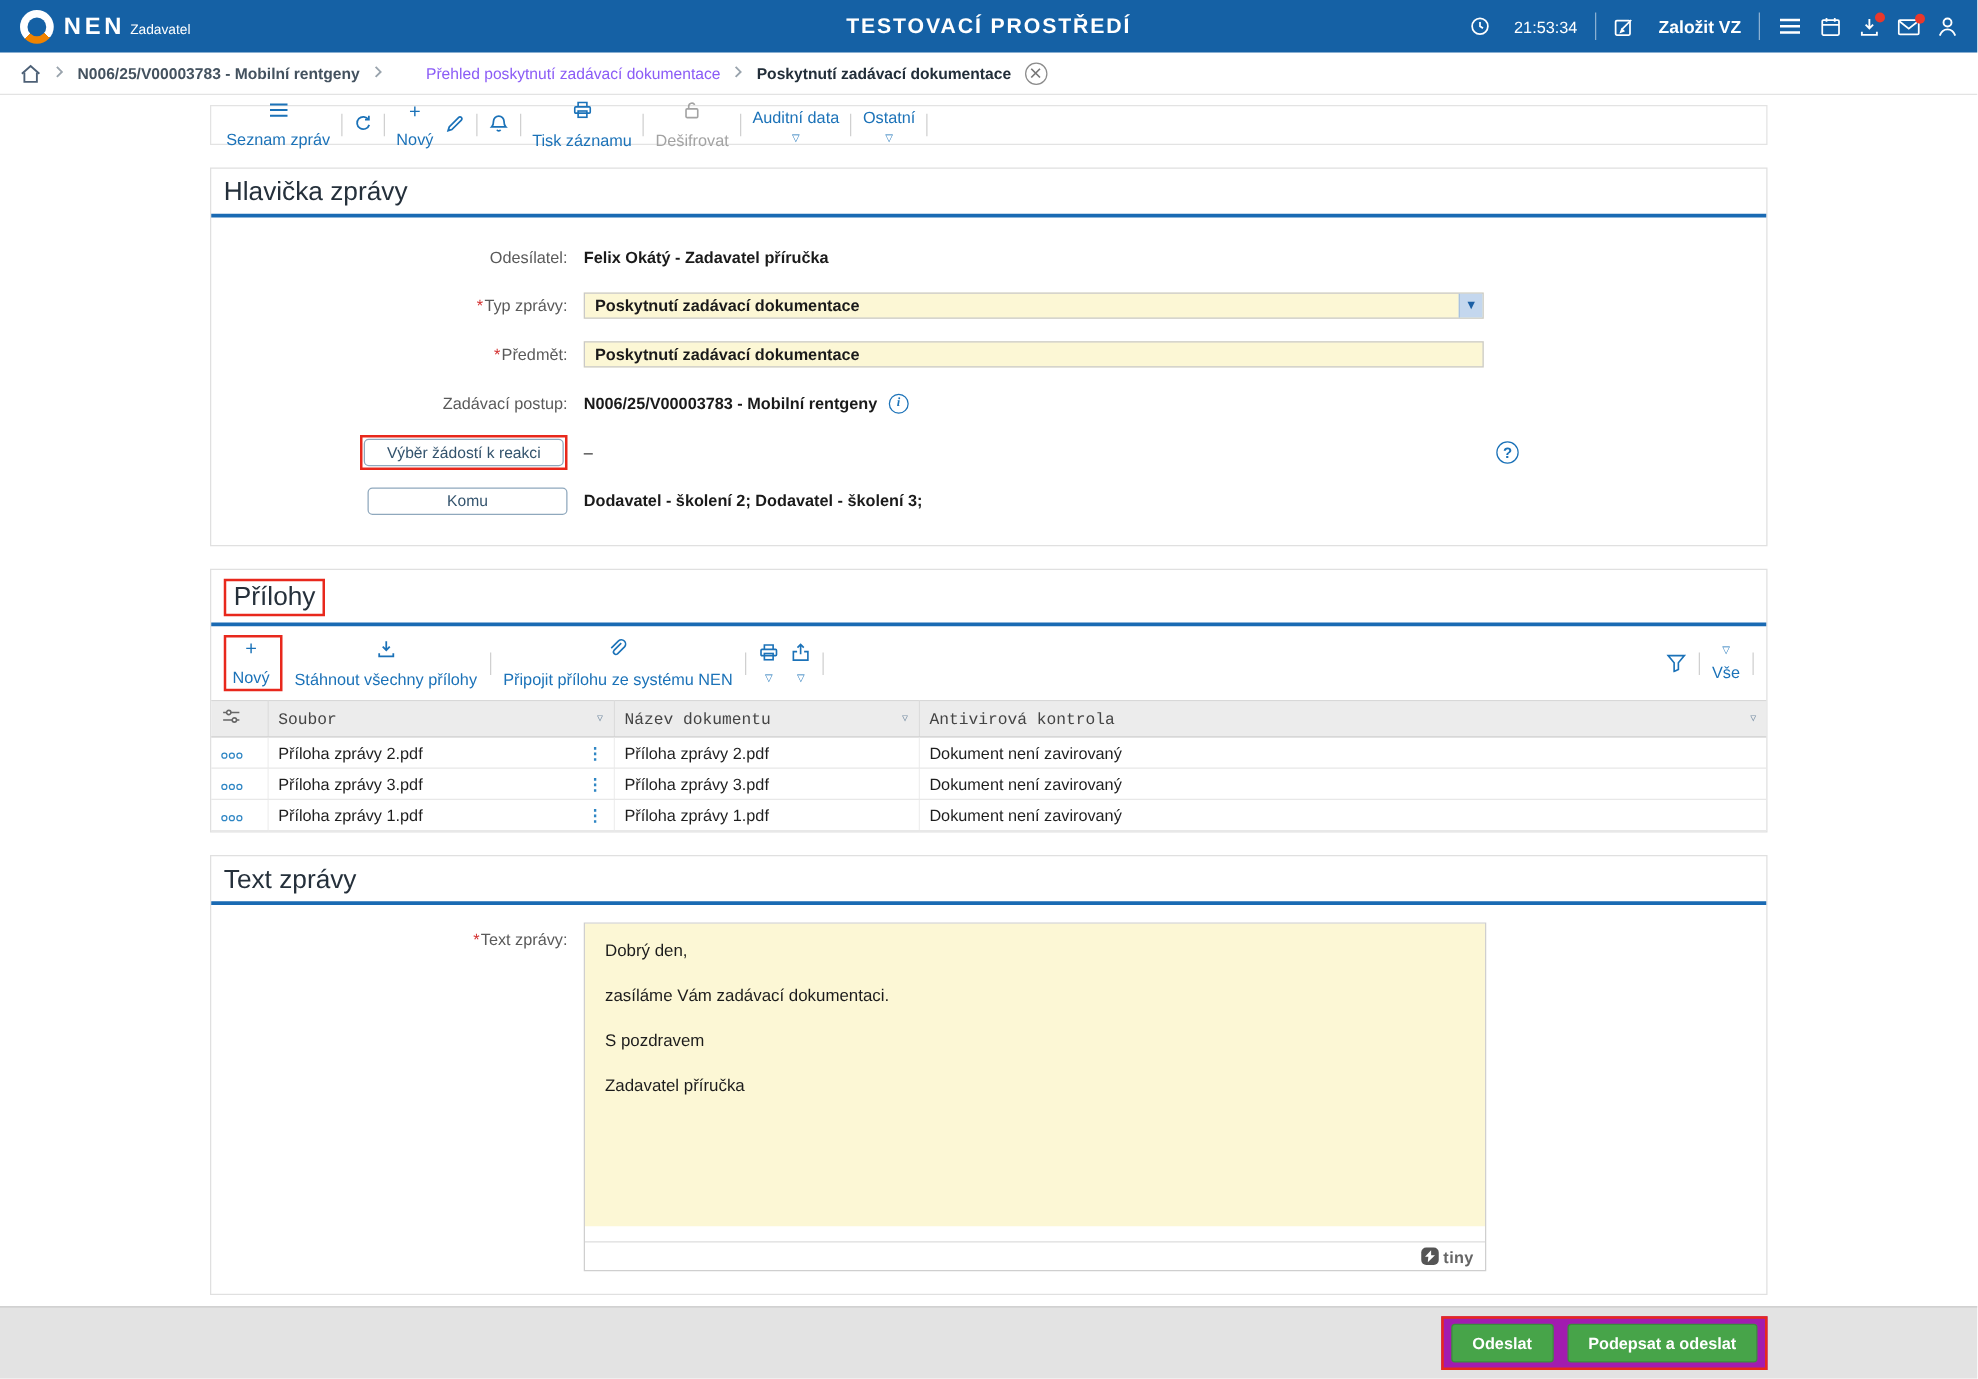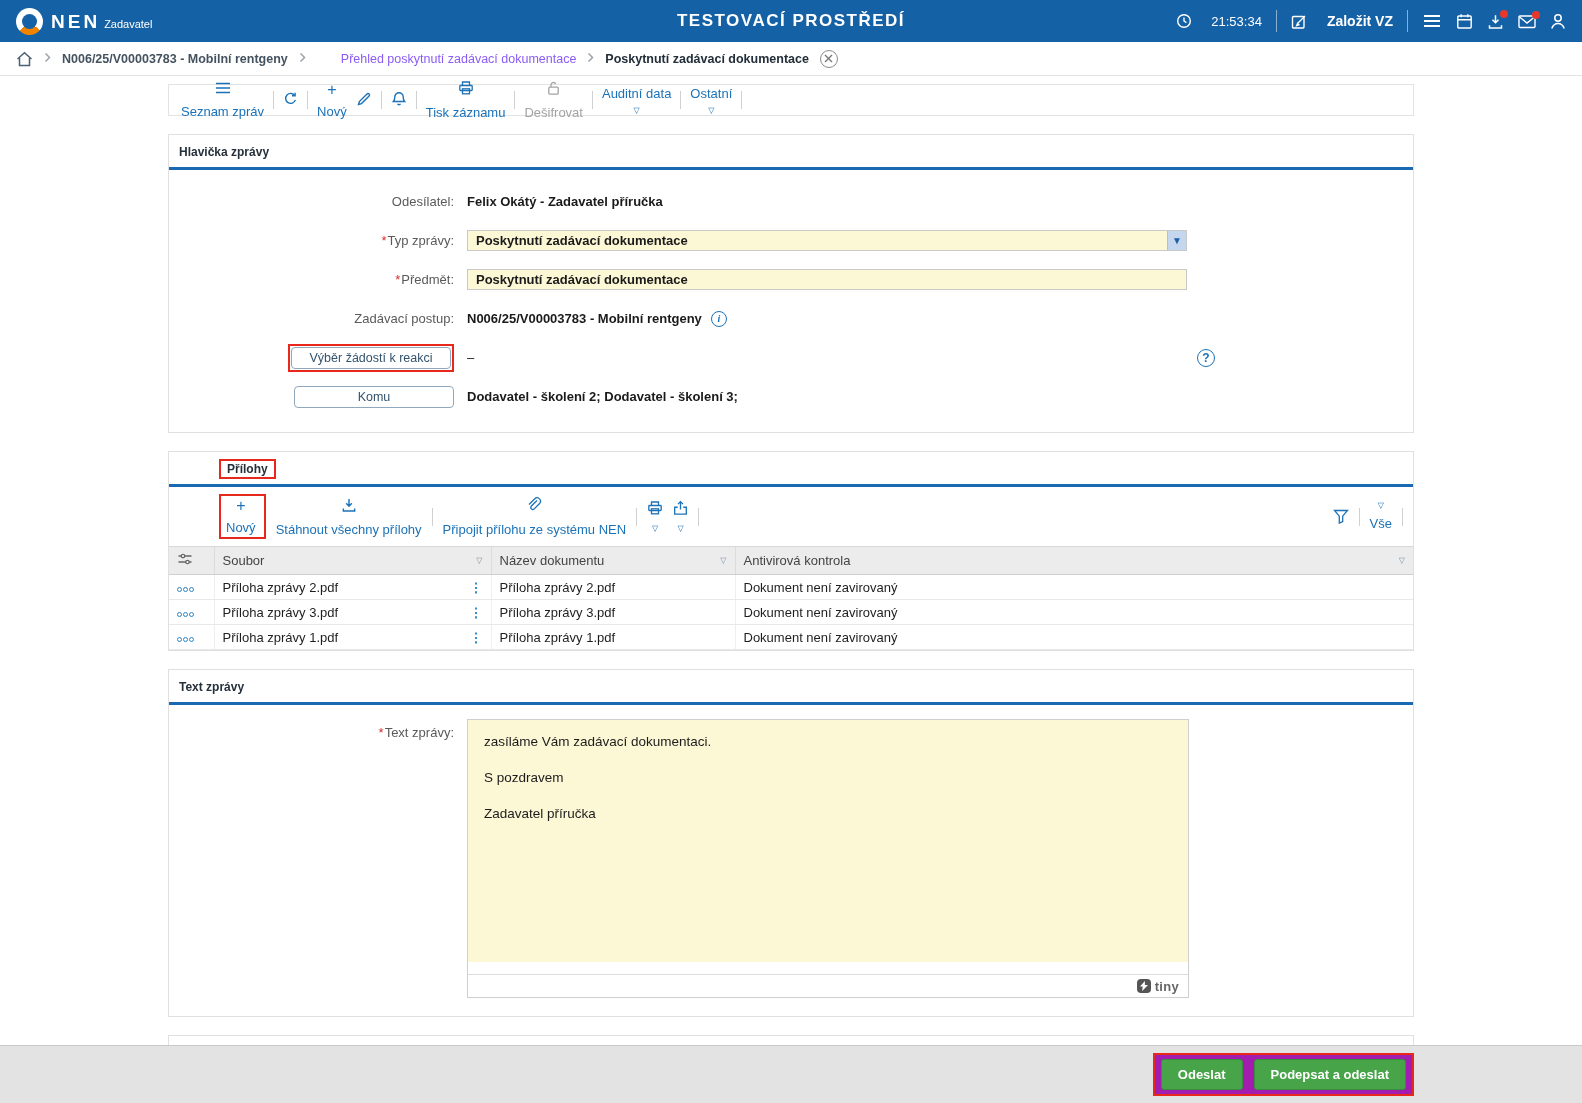--- a/index.html
+++ b/index.html
@@ -58,24 +58,24 @@
     color: #1b72b8; font-size: 13px;
   }
   .tb-item { display: flex; align-items: center; gap: 6px; color: #1b72b8; background: none; border: none; font-size: 13px; cursor: pointer; }
   .tb-item.disabled { color: #a3a3a3; cursor: default; }
   .tb-sep { width: 1px; height: 18px; background: #d0d0d0; }
   .tri { font-size: 8px; line-height: 1; }
 
   
   .section { border: 1px solid #e0e0e0; margin-top: 18px; background: #fff; }
   .section-head { display: flex; align-items: center; justify-content: space-between; padding: 7px 12px 5px 10px; min-height: 32px; }
-  .section-title { font-size: 12px; font-weight: 700; color: #25303b; }
+  .section-title { font-size: 21px; font-weight: 400; color: #25303b; }
   .section-rule { height: 3px; background: #1a6ab3; }
 
-  .red-box { border: 2px solid #e8281c; margin-left: 40px; }
+  .red-box { border: 2px solid #e8281c; }
   .title-red { display: inline-block; padding: 1px 6px; }
 
   
   .section-body.form { padding: 12px 0 16px; }
   .frow { display: flex; align-items: center; min-height: 39px; position: relative; }
   .flabel { width: 298px; text-align: right; padding-right: 13px; color: #5a5a5a; flex: none; }
   .req { color: #d32f2f; margin-right: 1px; }
   .fvalue { color: #1a1a1a; }
   .bold { font-weight: 700; }
   .field {
@@ -109,21 +109,21 @@
   .attach-toolbar {
     display: flex; align-items: center; padding: 7px 10px; gap: 10px;
     color: #1b72b8; font-size: 13px;
   }
   .attach-right { margin-left: auto; display: flex; align-items: center; gap: 10px; }
   .novy-red { padding: 2px 8px 2px 5px; }
 
   .attach-table { width: 100%; border-collapse: collapse; table-layout: fixed; }
   .attach-table th {
     background: #ececec; font-weight: 400; color: #444; font-size: 13px; text-align: left;
-    padding: 5px 8px; border-top: 1px solid #d8d8d8; border-bottom: 1px solid #cfcfcf; border-right: 1px solid #dcdcdc;
+    padding: 5px 8px; border-top: 1px solid #d8d8d8; border-bottom: 1px solid #cfcfcf; border-right: 1px solid #dcdcdc; font-family: Liberation Mono, monospace;
   }
   .attach-table th:last-child { border-right: none; }
   .thflex { display: flex; justify-content: space-between; align-items: center; }
   .attach-table td {
     padding: 4px 8px; font-size: 13px; color: #1e1e1e; height: 25px;
     border-bottom: 1px solid #e8e8e8; border-right: 1px solid #efefef;
     overflow: hidden; white-space: nowrap;
   }
   .attach-table td:last-child { border-right: none; }
   .col-tri { font-size: 8px; color: #7d93a8; cursor: pointer; }
@@ -515,20 +515,21 @@
 
   <section class="section">
     <div class="section-head">
       <h2 class="section-title">Text zprávy</h2>
     </div>
     <div class="section-rule"></div>
     <div class="tz-body">
       <div class="flabel"><span class="req">*</span><span>Text zprávy:</span></div>
       <div class="editor">
         <div class="editor-area">
+          <p>Dobrý den,</p>
           <p>zasíláme Vám zadávací dokumentaci.</p>
           <p>S pozdravem</p>
           <p>Zadavatel příručka</p>
         </div>
         <div class="editor-bar">
           <span class="tiny-badge">
             <svg width="8" height="10" viewBox="0 0 9 11">
                 <path d="M5.5 0L0 6h3L2.5 11 9 4.5H5.5z" fill="#fff"></path>
               </svg>
           </span>

